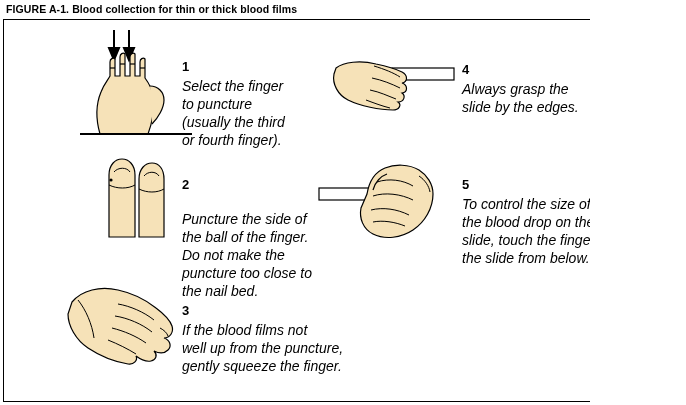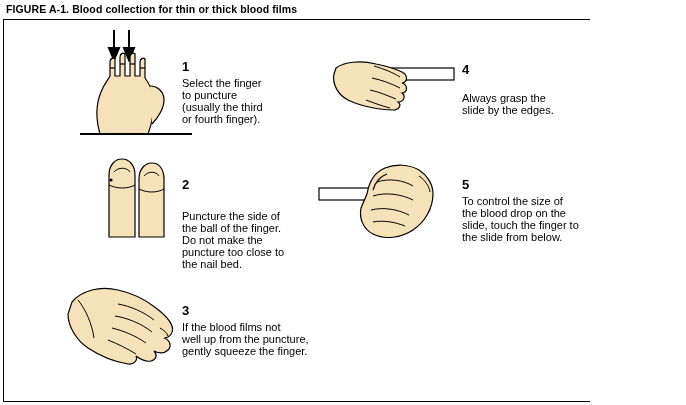--- a/index.html
+++ b/index.html
@@ -42,24 +42,25 @@
     position: absolute;
   }
   .step-num {
     position: absolute;
     font-size: 13px;
     font-weight: bold;
     color: #000000;
   }
   .step-text {
     position: absolute;
-    font-size: 11px;
-    line-height: 12px;
+    font-size: 14px;
+    line-height: 18px;
     color: #000000;
     white-space: pre-line;
+    font-style: italic;
   }
   .art {
     position: absolute;
   }
   .art svg {
     display: block;
   }
 </style>
 </head>
 <body>
@@ -169,21 +170,21 @@
         </g>
         <g fill="none" stroke="#000" stroke-width="1">
           <path d="M44,14 C54,17 64,21 70,25"></path>
           <path d="M42,26 C52,28 62,32 70,36"></path>
           <path d="M40,38 C50,40 58,44 66,47"></path>
           <path d="M36,48 C44,51 52,54 60,56"></path>
         </g>
       </svg>
     </div>
     <div class="step-num" style="left:462px; top:62px;">4</div>
-    <div class="step-text" style="left:462px; top:80px; width:140px;margin-top:12px;">Always grasp the
+    <div class="step-text" style="left:462px; top:80px; width:140px;">Always grasp the
 slide by the edges.</div>
   </div>
 
   <div class="step">
     <div class="art" style="left:315px; top:160px;">
       <svg width="140" height="95" viewBox="0 0 140 95">
 
         <rect x="4" y="28" width="60" height="12" fill="#FFFFFF" stroke="#000" stroke-width="1.2"></rect>
 
         <g fill="#F6E2B8" stroke="#000" stroke-width="1.2">

